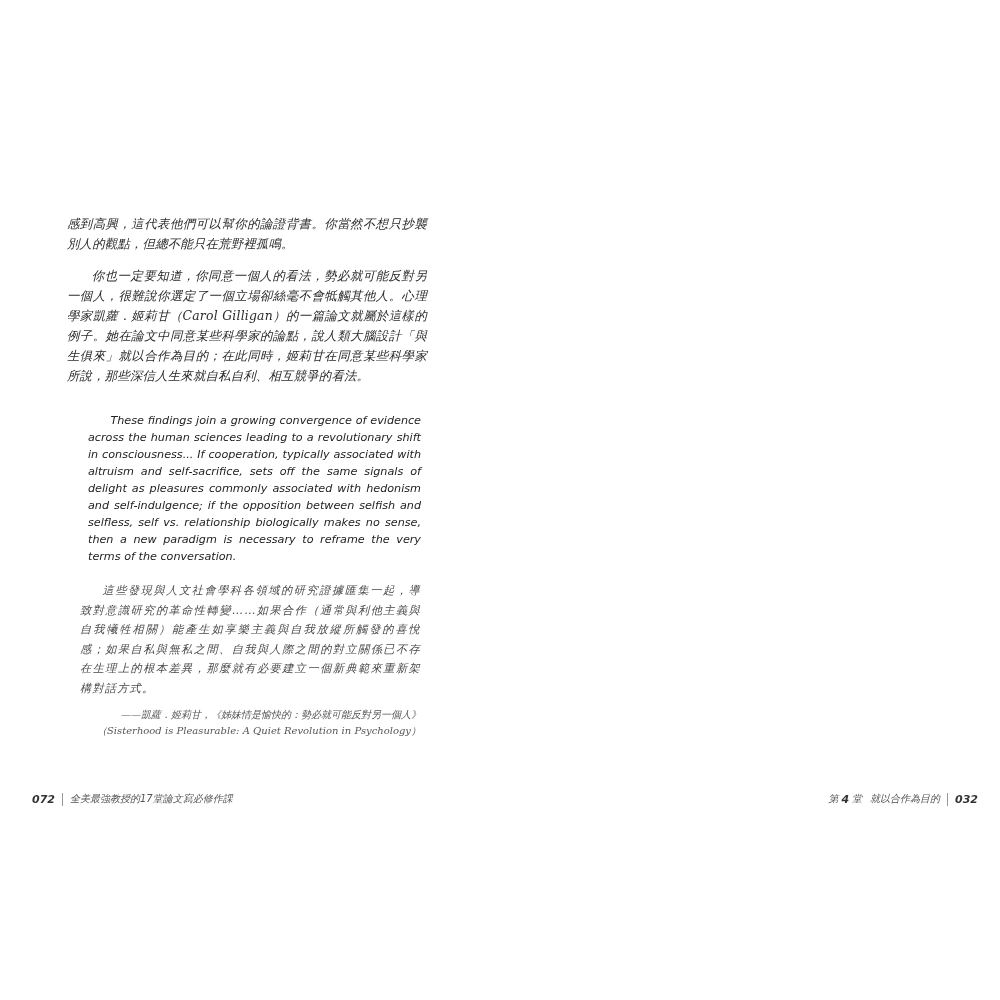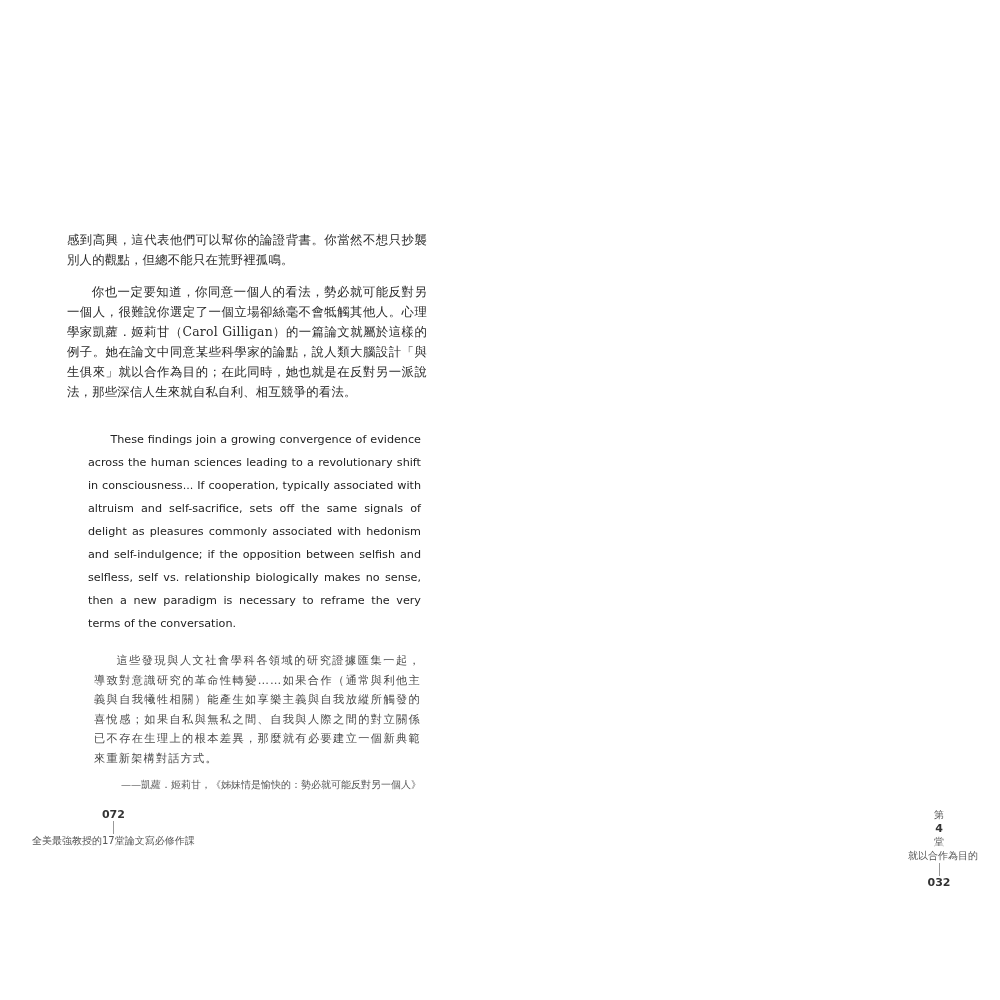--- a/index.html
+++ b/index.html
@@ -1,53 +1,54 @@
 <!DOCTYPE html>
 <html><head>
 <meta charset="utf-8">
 <style>
   html, body { margin: 0; padding: 0; background: #ffffff; }
   body { width: 1000px; height: 1000px; position: relative; overflow: hidden;
          font-family: "DejaVu Serif", "Liberation Serif", serif; color: #2a2a2a; }
-  .page { position: absolute; top: 16px; height: 868px; }
+  .page { position: absolute; top: 0; height: 868px; font-style: italic; }
   .page-left { left: 0; width: 500px; }
   .page-right { left: 500px; width: 500px; }
   .col { position: absolute; }
   .left-col { left: 67px; top: 214px; width: 360px; }
   p { margin: 0; }
   .zh { font-size: 12.4px; line-height: 20px; letter-spacing: 0.2px; text-align: justify; }
   .indent { text-indent: 2em; }
   .gap { height: 12px; }
-  .quote-en { font-family: "DejaVu Sans", "Liberation Sans", sans-serif; font-size: 11.2px; line-height: 23px;
+  .quote-en { font-family: "DejaVu Sans", "Liberation Sans", sans-serif; font-size: 11.2px; line-height: 17px;
               margin-left: 21px; margin-right: 6px; text-align: justify; color: #222; }
   .quote-en.indent { text-indent: 2em; }
-  .quote-zh { font-size: 11.2px; line-height: 19.6px; margin-left: 27px; margin-right: 6px;
+  .quote-zh { font-size: 11.2px; line-height: 19.6px; margin-left: 13px; margin-right: 6px;
               color: #4a4a4a; letter-spacing: 1.2px; text-align: justify; }
   .attrib { text-align: right; font-size: 10px; line-height: 16px; color: #555; margin-right: 6px; }
   .footer { position: absolute; top: 792px; font-family: "DejaVu Sans", "Liberation Sans", sans-serif;
-            font-size: 10px; color: #555; display: flex; align-items: center; flex-direction: column; }
+            font-size: 10px; color: #555; display: flex; align-items: center; }
   .footer-left { left: 32px; }
   .footer-right { right: 22px; }
   .pg { font-weight: bold; font-size: 11px; color: #333; }
   .sep { width: 1px; height: 13px; background: #999; margin: 0 7px; }
 </style>
 </head>
 <body>
 
 <div class="page page-left">
   <div class="col left-col">
     <p class="zh">感到高興，這代表他們可以幫你的論證背書。你當然不想只抄襲別人的觀點，但總不能只在荒野裡孤鳴。</p>
     <div class="gap"></div>
-    <p class="zh indent">你也一定要知道，你同意一個人的看法，勢必就可能反對另一個人，很難說你選定了一個立場卻絲毫不會牴觸其他人。心理學家凱蘿．姬莉甘（Carol Gilligan）的一篇論文就屬於這樣的例子。她在論文中同意某些科學家的論點，說人類大腦設計「與生俱來」就以合作為目的；在此同時，她也就是在反對另一派說法，那些深信人生來就自私自利、相互競爭的看法。</p>
+    <p class="zh indent">你也一定要知道，你同意一個人的看法，勢必就可能反對另一個人，很難說你選定了一個立場卻絲毫不會牴觸其他人。心理學家凱蘿．姬莉甘（Carol Gilligan）的一篇論文就屬於這樣的例子。她在論文中同意某些科學家的論點，說人類大腦設計「與生俱來」就以合作為目的；在此同時，姬莉甘在同意某些科學家所說，那些深信人生來就自私自利、相互競爭的看法。</p>
     <div class="gap" style="height:26px"></div>
     <p class="quote-en indent">These findings join a growing convergence of evidence across the human sciences leading to a revolutionary shift in consciousness... If cooperation, typically associated with altruism and self-sacrifice, sets off the same signals of delight as pleasures commonly associated with hedonism and self-indulgence; if the opposition between selfish and selfless, self vs. relationship biologically makes no sense, then a new paradigm is necessary to reframe the very terms of the conversation.</p>
     <div class="gap" style="height:16px"></div>
     <p class="quote-zh indent">這些發現與人文社會學科各領域的研究證據匯集一起，導致對意識研究的革命性轉變……如果合作（通常與利他主義與自我犧牲相關）能產生如享樂主義與自我放縱所觸發的喜悅感；如果自私與無私之間、自我與人際之間的對立關係已不存在生理上的根本差異，那麼就有必要建立一個新典範來重新架構對話方式。</p>
     <div class="gap" style="height:8px"></div>
     <p class="attrib">——凱蘿．姬莉甘，《姊妹情是愉快的：勢必就可能反對另一個人》</p>
+    <p class="attrib">（Sisterhood is Pleasurable: A Quiet Revolution in Psychology）</p>
     <div class="gap" style="height:16px"></div>
   </div>
   <div class="footer footer-left">
     <span class="pg">072</span>
     <span class="sep"></span>
     <span>全美最強教授的17堂論文寫必修作課</span>
   </div>
 </div>
 
 <div class="page page-right">

